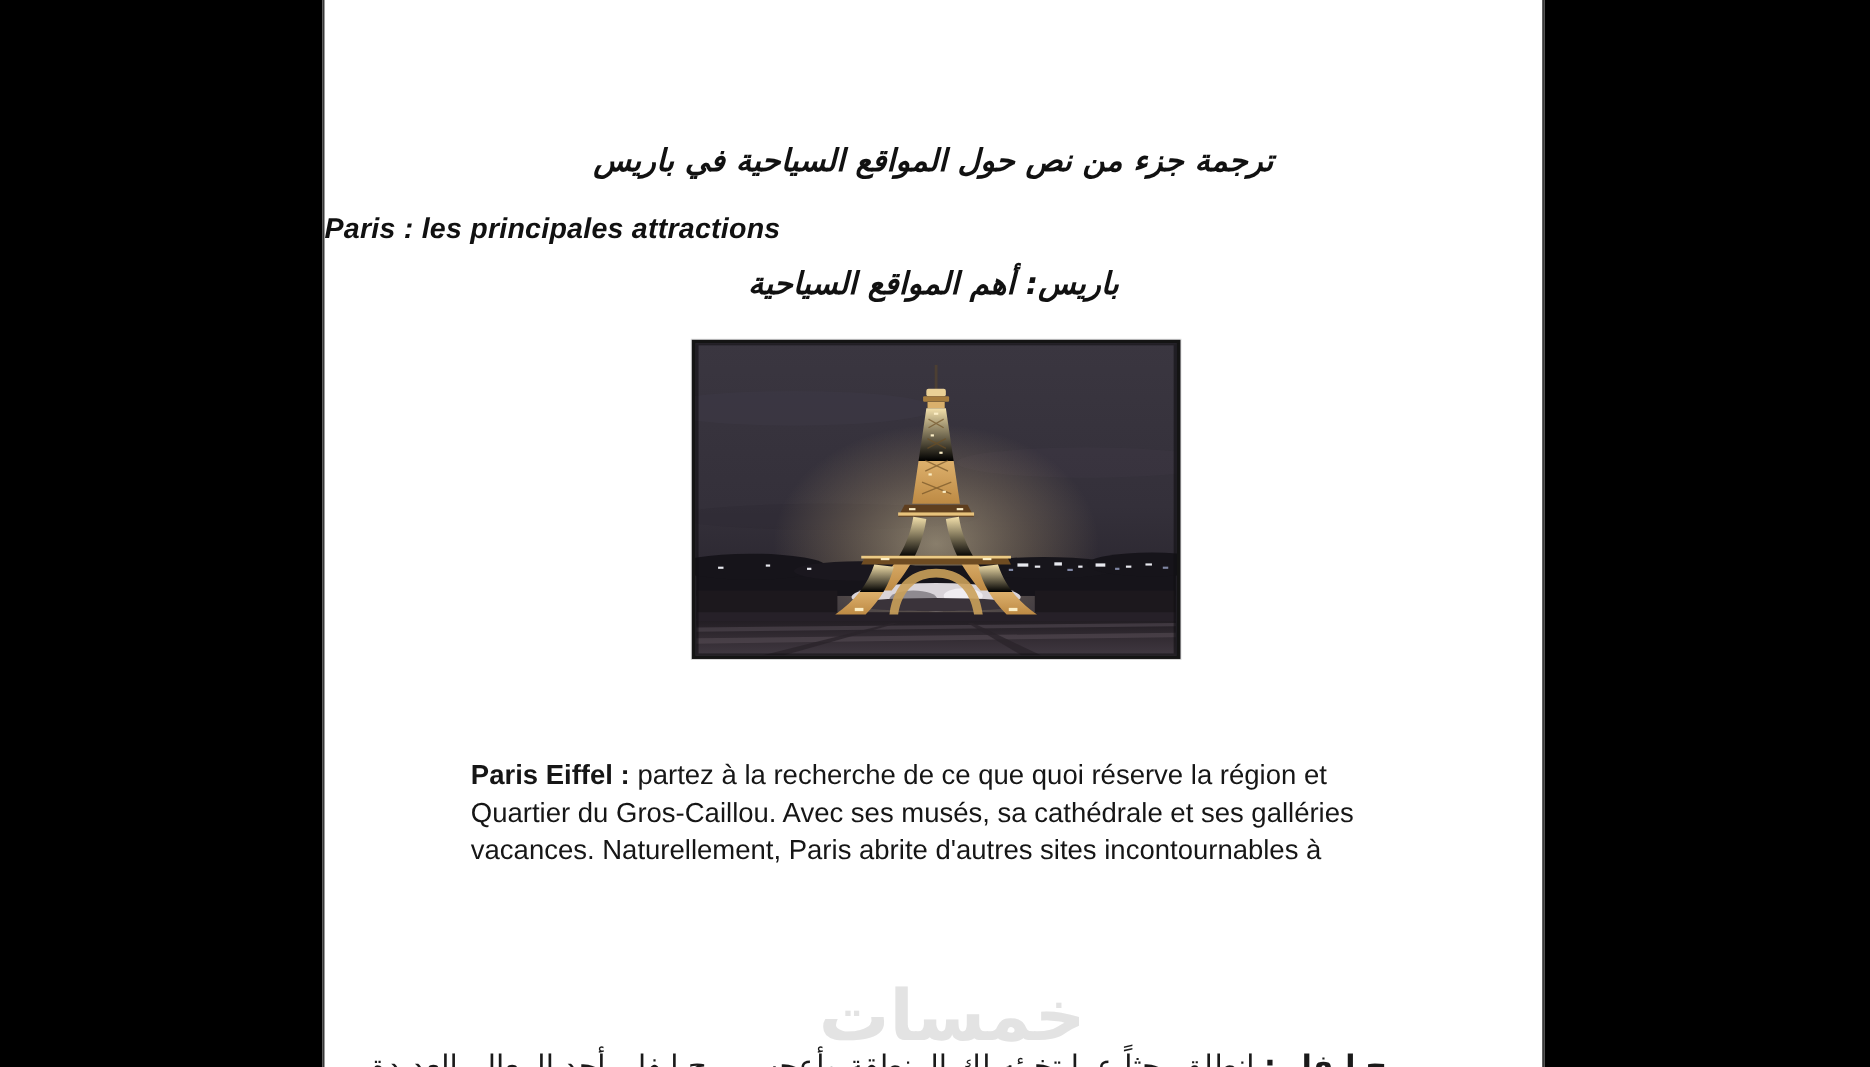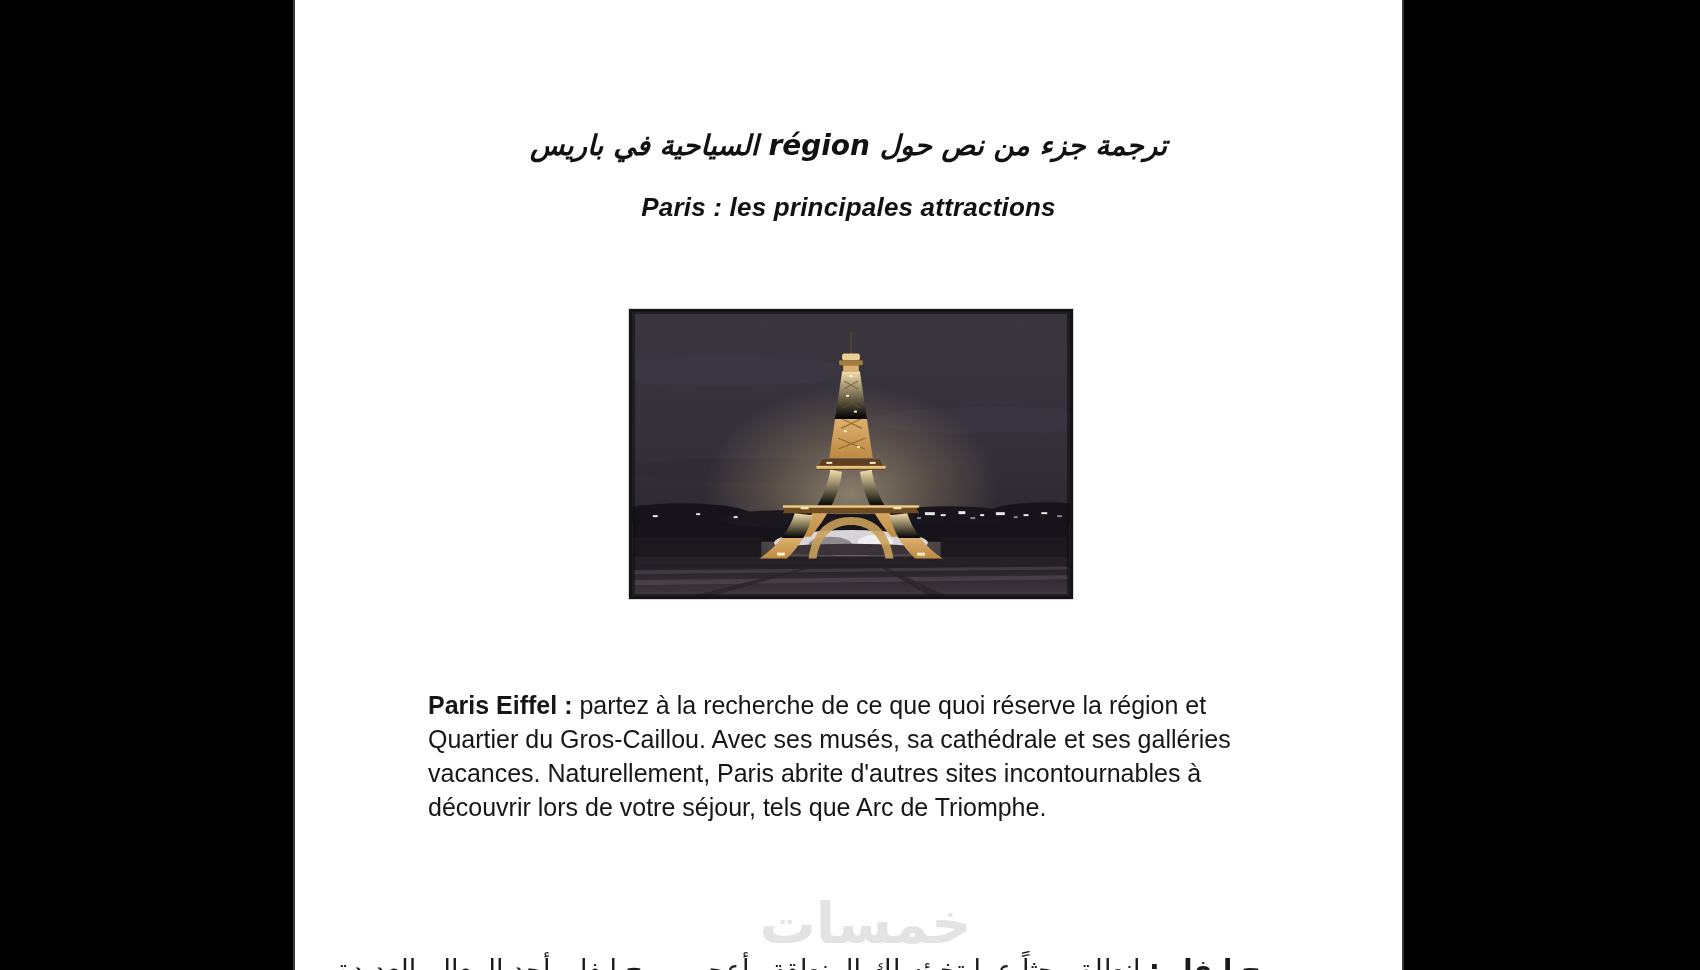--- a/index.html
+++ b/index.html
@@ -21,42 +21,42 @@
   .title-ar {
     position:absolute; left:0; width:100%; text-align:center;
     font-family:"DejaVu Sans", sans-serif;
     font-weight:bold; font-style:italic;
     font-size:28px; line-height:52px; color:#111;
     direction:rtl;
   }
   .title-ar.main { top:120px; }
   .title-ar.sub  { top:232px; }
   .title-fr {
-    position:absolute; left:0; top:181px; width:100%; text-align:center;
+    position:absolute; left:0; top:181px; width:100%; 
     font-weight:bold; font-style:italic;
     font-size:26px; line-height:52px; color:#111;
     letter-spacing:0.2px;
   }
   .photo {
     position:absolute; left:334px; top:309px; width:444px; height:290px;
     border:3px solid #141414; background:#36323c;
     box-shadow:0 0 0 1px #d8d8d8;
   }
   .photo svg { display:block; width:100%; height:100%; }
   .para {
     position:absolute; left:133px; top:688px; width:860px;
     font-size:25px; line-height:34px; color:#161616;
   }
   .para .line { white-space:nowrap; height:34px; }
   .para .lead { font-weight:bold; }
   .watermark {
     position:absolute; top:893px; left:50%;
     transform:translateX(calc(-50% + 17px));
     font-family:"DejaVu Sans", sans-serif;
-    font-weight:bold; font-size:56px; line-height:62px;
+    font-weight:bold; font-size:64px; line-height:62px;
     color:#e3e3e3; direction:rtl; white-space:nowrap;
     user-select:none;
   }
   .partial-ar {
     position:absolute; left:133px; top:950px; width:860px;
     font-family:"DejaVu Sans", sans-serif;
     font-size:27px; line-height:40px; color:#1a1a1a;
     direction:rtl; text-align:right; white-space:nowrap;
   }
   .partial-ar .lead { font-weight:bold; }
@@ -64,22 +64,23 @@
 </head>
 <body>
 
 <div class="stage">
 
   <div class="letterbox left"></div>
   <div class="letterbox right"></div>
 
   <div class="page">
 
-    <div class="title-ar main">ترجمة جزء من نص حول région السياحية في باريس</div>
+    <div class="title-ar main">ترجمة جزء من نص حول المواقع السياحية في باريس</div>
     <div class="title-fr">Paris : les principales attractions</div>
+    <div class="title-ar sub">باريس: أهم المواقع السياحية</div>
 
     <div class="photo">
       <svg viewBox="0 0 442 288">
         <defs>
           <linearGradient id="sky" x1="0" y1="0" x2="0" y2="1">
             <stop offset="0" stop-color="#3a3640"></stop>
             <stop offset="0.7" stop-color="#34303a"></stop>
             <stop offset="1" stop-color="#2c2831"></stop>
           </linearGradient>
           <linearGradient id="gold" x1="0" y1="0" x2="0" y2="1">
@@ -199,21 +200,20 @@
         </g>
 
         <rect x="0" y="0" width="442" height="288" fill="none" stroke="#100f13" stroke-width="4" opacity="0.6"></rect>
       </svg>
     </div>
 
     <div class="para">
       <div class="line"><span class="lead">Paris Eiffel :</span><span> partez à la recherche de ce que quoi réserve la région et</span></div>
       <div class="line">Quartier du Gros-Caillou. Avec ses musés, sa cathédrale et ses galléries</div>
       <div class="line">vacances. Naturellement, Paris abrite d'autres sites incontournables à</div>
-      <div class="line">découvrir lors de votre séjour, tels que Arc de Triomphe.</div>
     </div>
 
     <div class="watermark">خمسات</div>
 
     <div class="partial-ar"><span class="lead">برج إيفل :</span><span> انطلق بحثاً عما تخبئه لك المنطقة وأعجب ببرج إيفل، أحد المعالم العديدة</span></div>
 
   </div>
 </div>
 
 </body></html>

